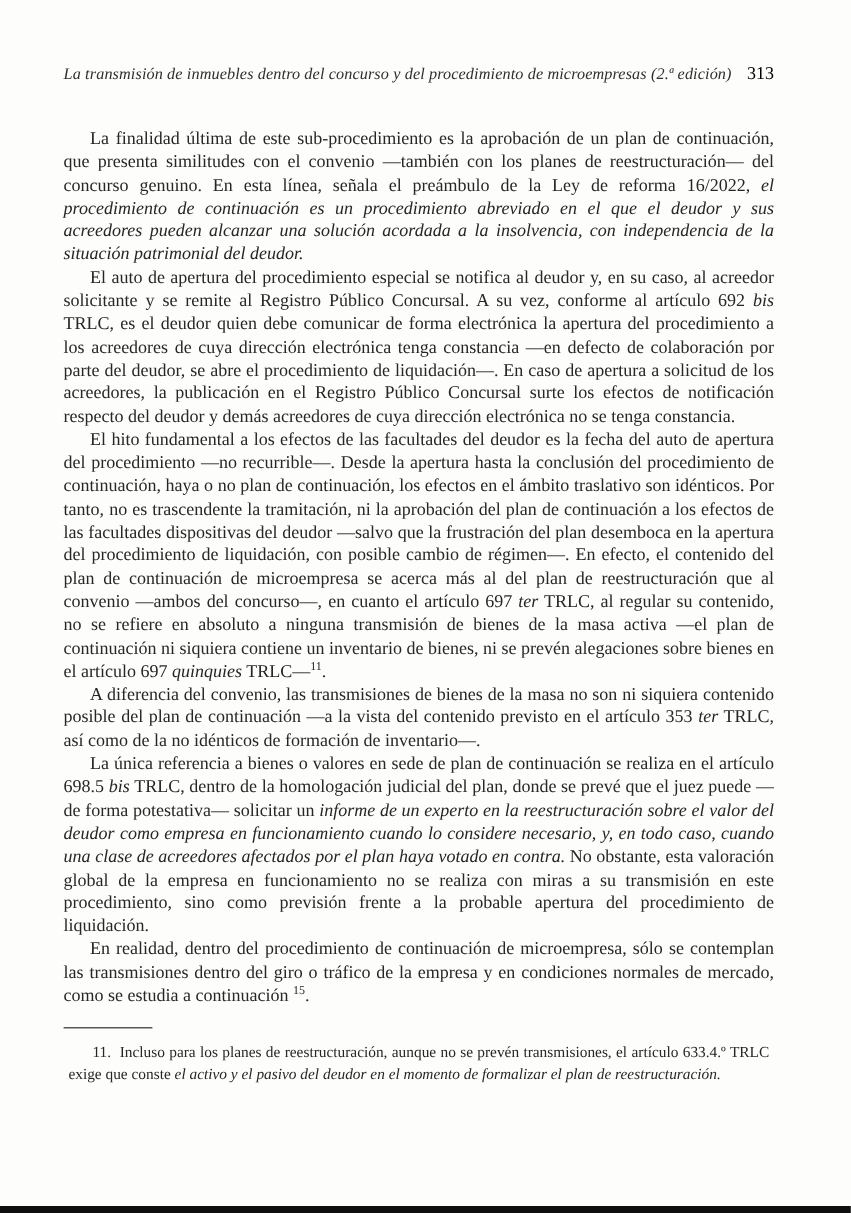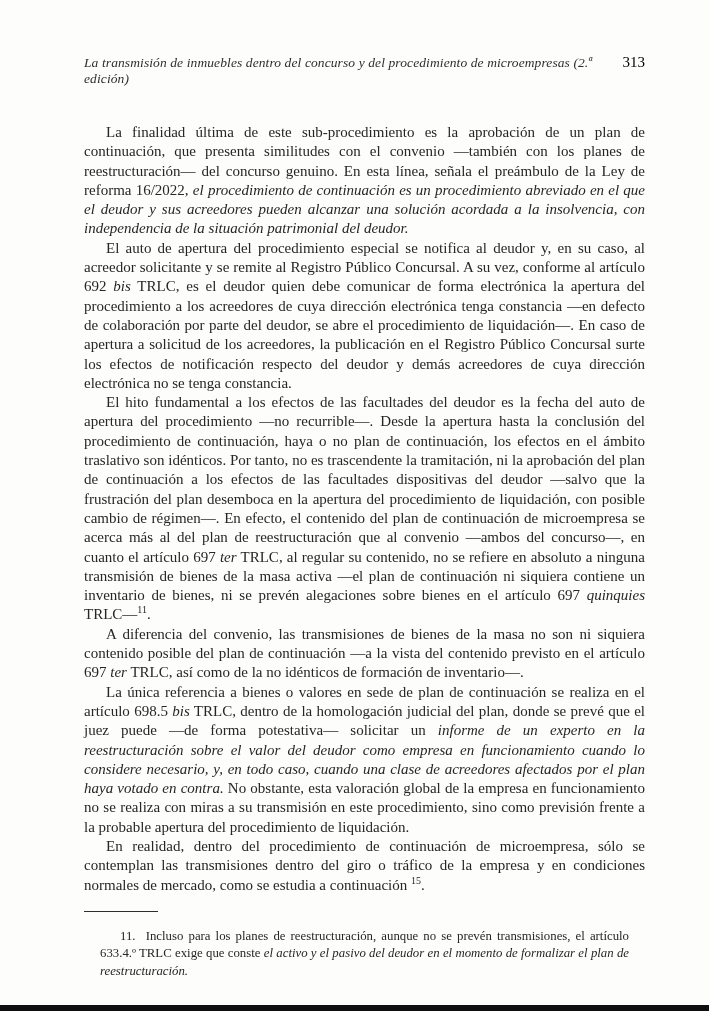--- a/index.html
+++ b/index.html
@@ -6,21 +6,21 @@
   body {
     width: 709px; height: 1011px;
     background: #fdfdfb;
     position: relative;
     overflow: hidden;
     font-family: "Liberation Serif", "DejaVu Serif", serif;
     color: #262626;
   }
   .page {
     position: absolute; inset: 0;
-    padding: 54px 64px 0 84px;
+    padding: 54px 64px 0 53px;
     box-sizing: border-box;
   }
   .running-head {
     display: flex; justify-content: space-between; align-items: baseline;
   }
   .running-title {
     font-style: italic;
     font-size: 13.5px;
     color: #2e2e2e;
     letter-spacing: 0.1px;
@@ -43,42 +43,42 @@
     font-size: 12.8px;
     line-height: 17.6px;
     text-align: justify;
   }
   .footnote-rule {
     width: 74px;
     border: 0;
     border-top: 1.3px solid #2e2e2e;
     margin: 0 0 12px 0;
   }
-  .footnotes p { margin: 16px; text-indent: 20px; }
+  .footnotes p { margin: 4px; text-indent: 20px; }
   .bottom-bar {
     position: absolute; left: 0; right: 0; bottom: 0;
     height: 6px;
     background: #0f0f0f;
   }
 </style>
 </head>
 <body>
 
 <div class="page">
 
   <div class="running-head">
     <span class="running-title">La transmisión de inmuebles dentro del concurso y del procedimiento de microempresas (2.ª edición)</span>
     <span class="page-number">313</span>
   </div>
 
   <div class="body-text">
       <p><span>La finalidad última de este sub-procedimiento es la aprobación de un plan de continuación, que presenta similitudes con el convenio —también con los planes de reestructuración— del concurso genuino. En esta línea, señala el preámbulo de la Ley de reforma 16/2022, </span><span class="it">el procedimiento de continuación es un procedimiento abreviado en el que el deudor y sus acreedores pueden alcanzar una solución acordada a la insolvencia, con independencia de la situación patrimonial del deudor.</span></p>
       <p><span>El auto de apertura del procedimiento especial se notifica al deudor y, en su caso, al acreedor solicitante y se remite al Registro Público Concursal. A su vez, conforme al artículo 692 </span><span class="it">bis</span><span> TRLC, es el deudor quien debe comunicar de forma electrónica la apertura del procedimiento a los acreedores de cuya dirección electrónica tenga constancia —en defecto de colaboración por parte del deudor, se abre el procedimiento de liquidación—. En caso de apertura a solicitud de los acreedores, la publicación en el Registro Público Concursal surte los efectos de notificación respecto del deudor y demás acreedores de cuya dirección electrónica no se tenga constancia.</span></p>
       <p><span>El hito fundamental a los efectos de las facultades del deudor es la fecha del auto de apertura del procedimiento —no recurrible—. Desde la apertura hasta la conclusión del procedimiento de continuación, haya o no plan de continuación, los efectos en el ámbito traslativo son idénticos. Por tanto, no es trascendente la tramitación, ni la aprobación del plan de continuación a los efectos de las facultades dispositivas del deudor —salvo que la frustración del plan desemboca en la apertura del procedimiento de liquidación, con posible cambio de régimen—. En efecto, el contenido del plan de continuación de microempresa se acerca más al del plan de reestructuración que al convenio —ambos del concurso—, en cuanto el artículo 697 </span><span class="it">ter</span><span> TRLC, al regular su contenido, no se refiere en absoluto a ninguna transmisión de bienes de la masa activa —el plan de continuación ni siquiera contiene un inventario de bienes, ni se prevén alegaciones sobre bienes en el artículo 697 </span><span class="it">quinquies</span><span> TRLC—</span><sup>11</sup><span>.</span></p>
-      <p><span>A diferencia del convenio, las transmisiones de bienes de la masa no son ni siquiera contenido posible del plan de continuación —a la vista del contenido previsto en el artículo 697 </span><span class="it">ter</span><span> TRLC, así como de la no idénticos de formación de inventario—.</span></p>
+      <p><span>A diferencia del convenio, las transmisiones de bienes de la masa no son ni siquiera contenido posible del plan de continuación —a la vista del contenido previsto en el artículo 353 </span><span class="it">ter</span><span> TRLC, así como de la no idénticos de formación de inventario—.</span></p>
       <p><span>La única referencia a bienes o valores en sede de plan de continuación se realiza en el artículo 698.5 </span><span class="it">bis</span><span> TRLC, dentro de la homologación judicial del plan, donde se prevé que el juez puede —de forma potestativa— solicitar un </span><span class="it">informe de un experto en la reestructuración sobre el valor del deudor como empresa en funcionamiento cuando lo considere necesario, y, en todo caso, cuando una clase de acreedores afectados por el plan haya votado en contra.</span><span> No obstante, esta valoración global de la empresa en funcionamiento no se realiza con miras a su transmisión en este procedimiento, sino como previsión frente a la probable apertura del procedimiento de liquidación.</span></p>
       <p><span>En realidad, dentro del procedimiento de continuación de microempresa, sólo se contemplan las transmisiones dentro del giro o tráfico de la empresa y en condiciones normales de mercado, como se estudia a continuación </span><sup>15</sup><span>.</span></p>
     </div>
 
   <div class="footnotes">
     <hr class="footnote-rule">
     <div>
         <p><span>11.&nbsp;&nbsp;Incluso para los planes de reestructuración, aunque no se prevén transmisiones, el artículo 633.4.º TRLC exige que conste </span><span class="it">el activo y el pasivo del deudor en el momento de formalizar el plan de reestructuración.</span></p>
       </div>
   </div>

